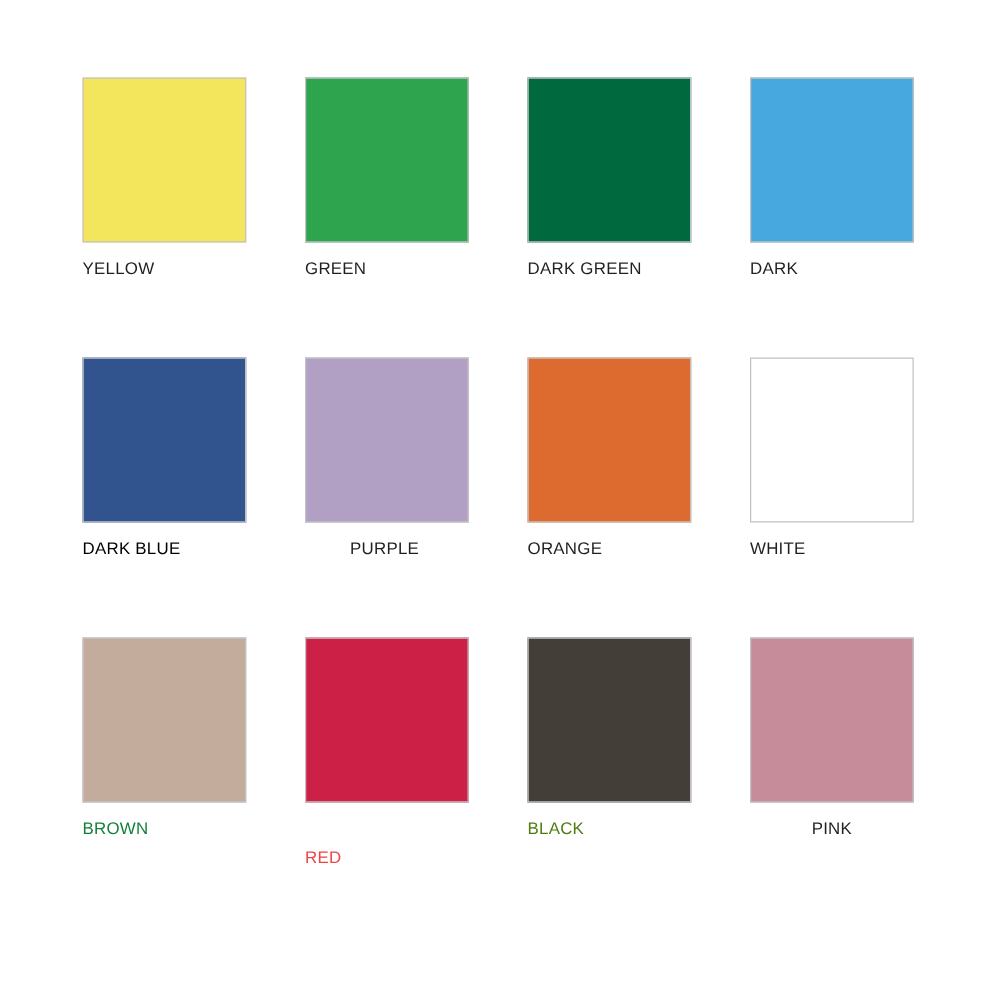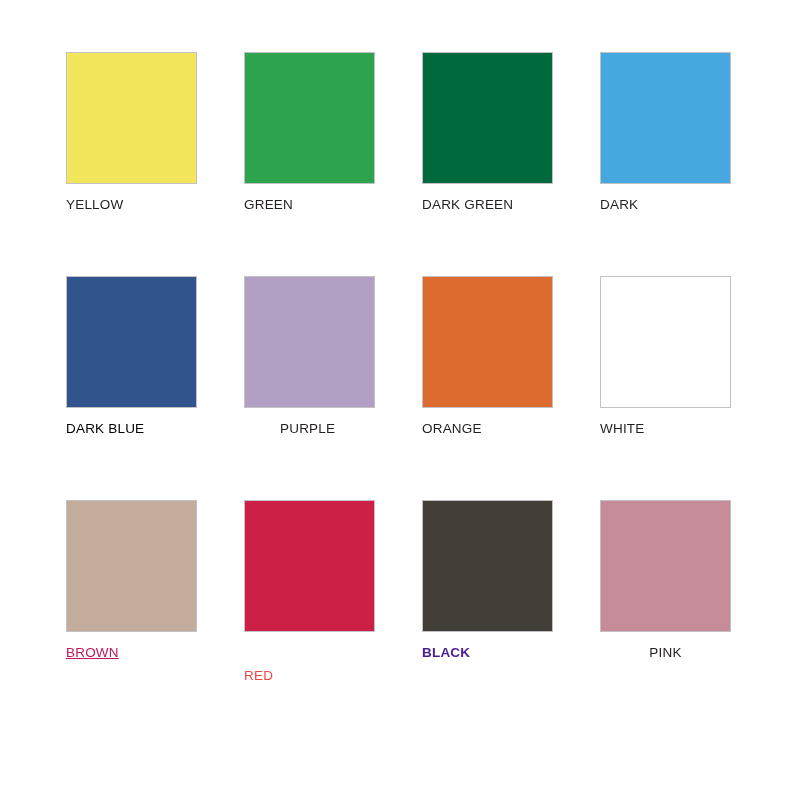--- a/index.html
+++ b/index.html
@@ -18,21 +18,21 @@
     position: relative;
     width: 800px;
     height: 800px;
     background: #ffffff;
     box-sizing: border-box;
   }
 
   .swatch-grid {
     position: absolute;
     left: 66px;
-    top: 52px;
+    top: 62px;
     width: 668px;
     display: grid;
     grid-template-columns: repeat(4, 131px);
     grid-column-gap: 47px;
     grid-row-gap: 63px;
   }
 
   .swatch-cell {
     width: 131px;
   }
@@ -97,31 +97,31 @@
       <div class="swatch-label" style="color: rgb(35, 31, 32);">ORANGE</div>
     </div>
 
     <div class="swatch-cell">
       <div class="swatch-chip" style="background-color: rgb(255, 255, 255); border-color: rgb(194, 194, 198);"></div>
       <div class="swatch-label" style="color: rgb(35, 31, 32);">WHITE</div>
     </div>
 
     <div class="swatch-cell">
       <div class="swatch-chip" style="background-color: rgb(196, 172, 156); border-color: rgb(194, 194, 198);"></div>
-      <div class="swatch-label" style="color: #be185d; text-decoration: underline;">BROWN</div>
+      <div class="swatch-label" style="color: #15803d;">BROWN</div>
     </div>
 
     <div class="swatch-cell">
       <div class="swatch-chip" style="background-color: rgb(204, 32, 70); border-color: rgb(194, 194, 198);"></div>
       <div class="swatch-label" style="color: #ef4444; margin-top: 36px;">RED</div>
     </div>
 
     <div class="swatch-cell">
       <div class="swatch-chip" style="background-color: rgb(67, 62, 55); border-color: rgb(194, 194, 198);"></div>
-      <div class="swatch-label" style="color: #4c1d95; font-weight: bold;">BLACK</div>
+      <div class="swatch-label" style="color: #4d7c0f;">BLACK</div>
     </div>
 
     <div class="swatch-cell">
       <div class="swatch-chip" style="background-color: rgb(198, 140, 153); border-color: rgb(194, 194, 198);"></div>
       <div class="swatch-label" style="color: rgb(35, 31, 32); text-align: center;">PINK</div>
     </div>
 
   </div>
 </div>
 

